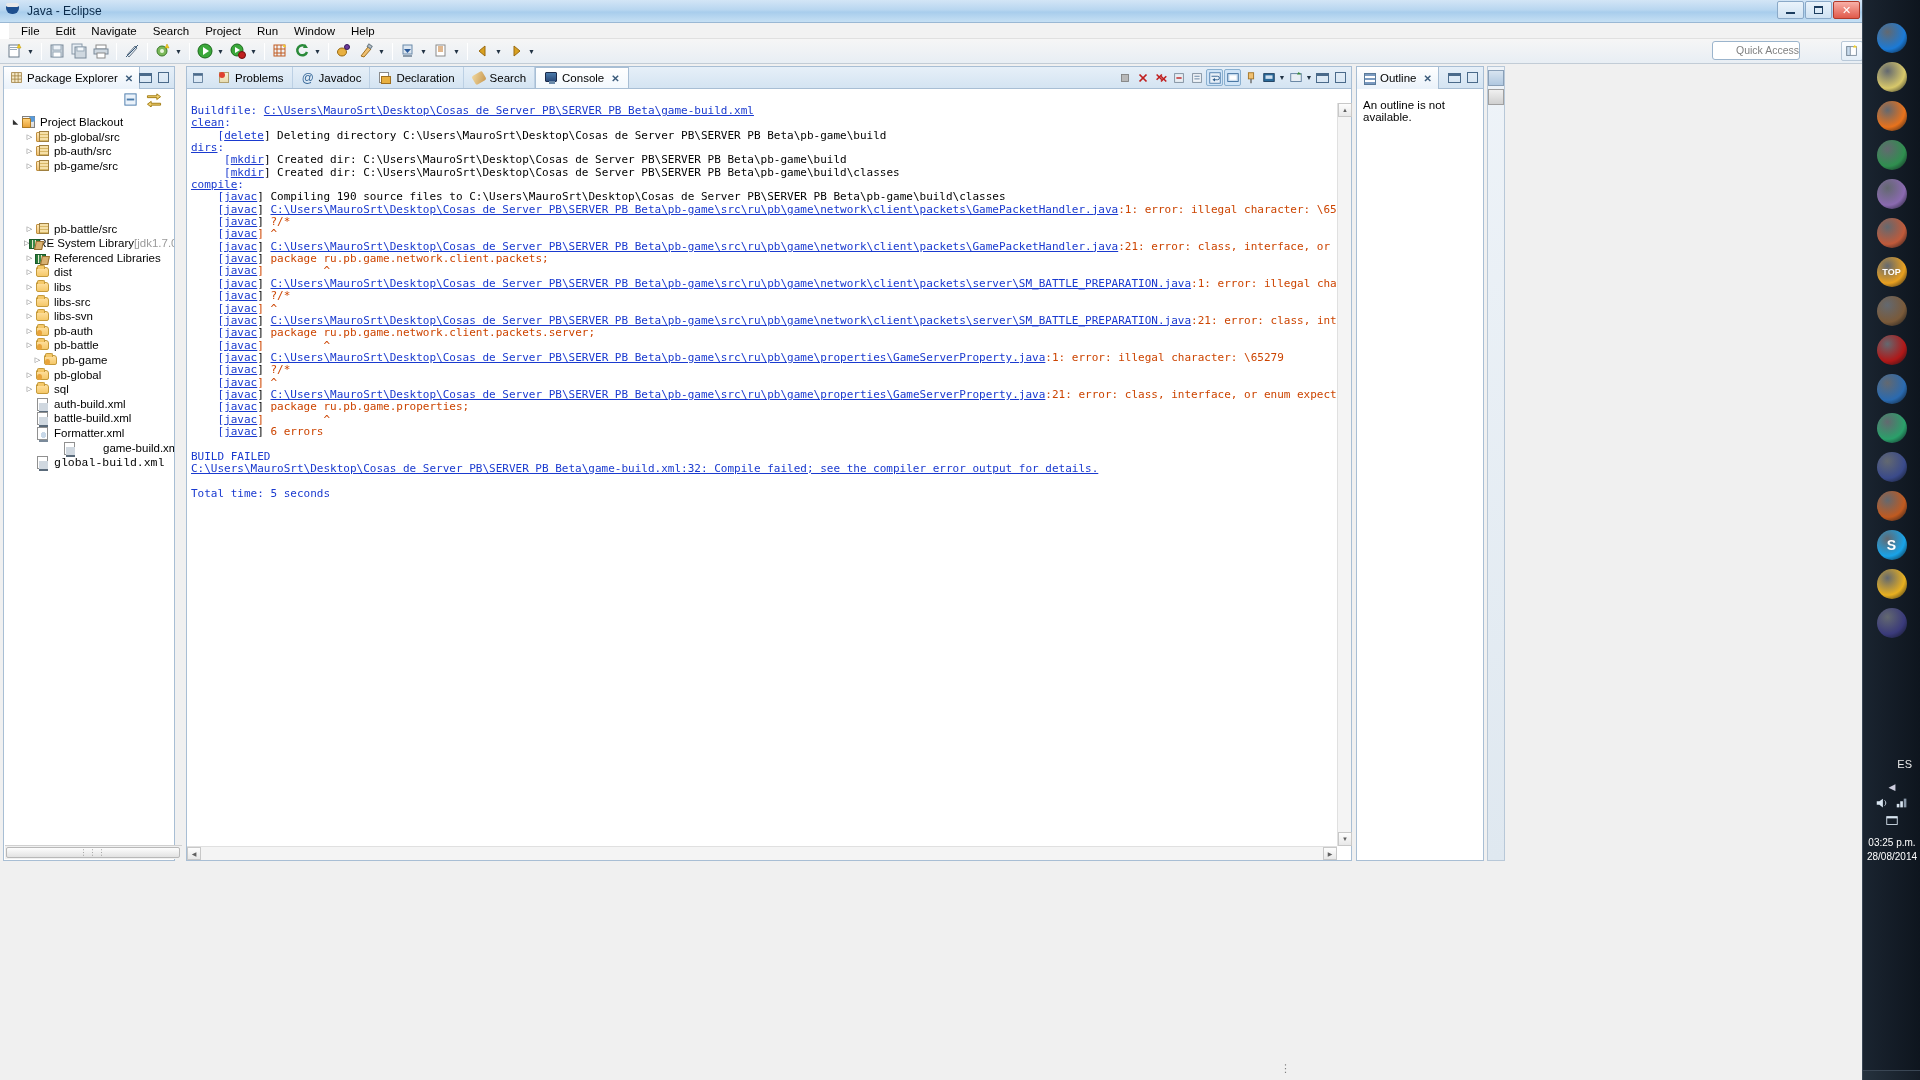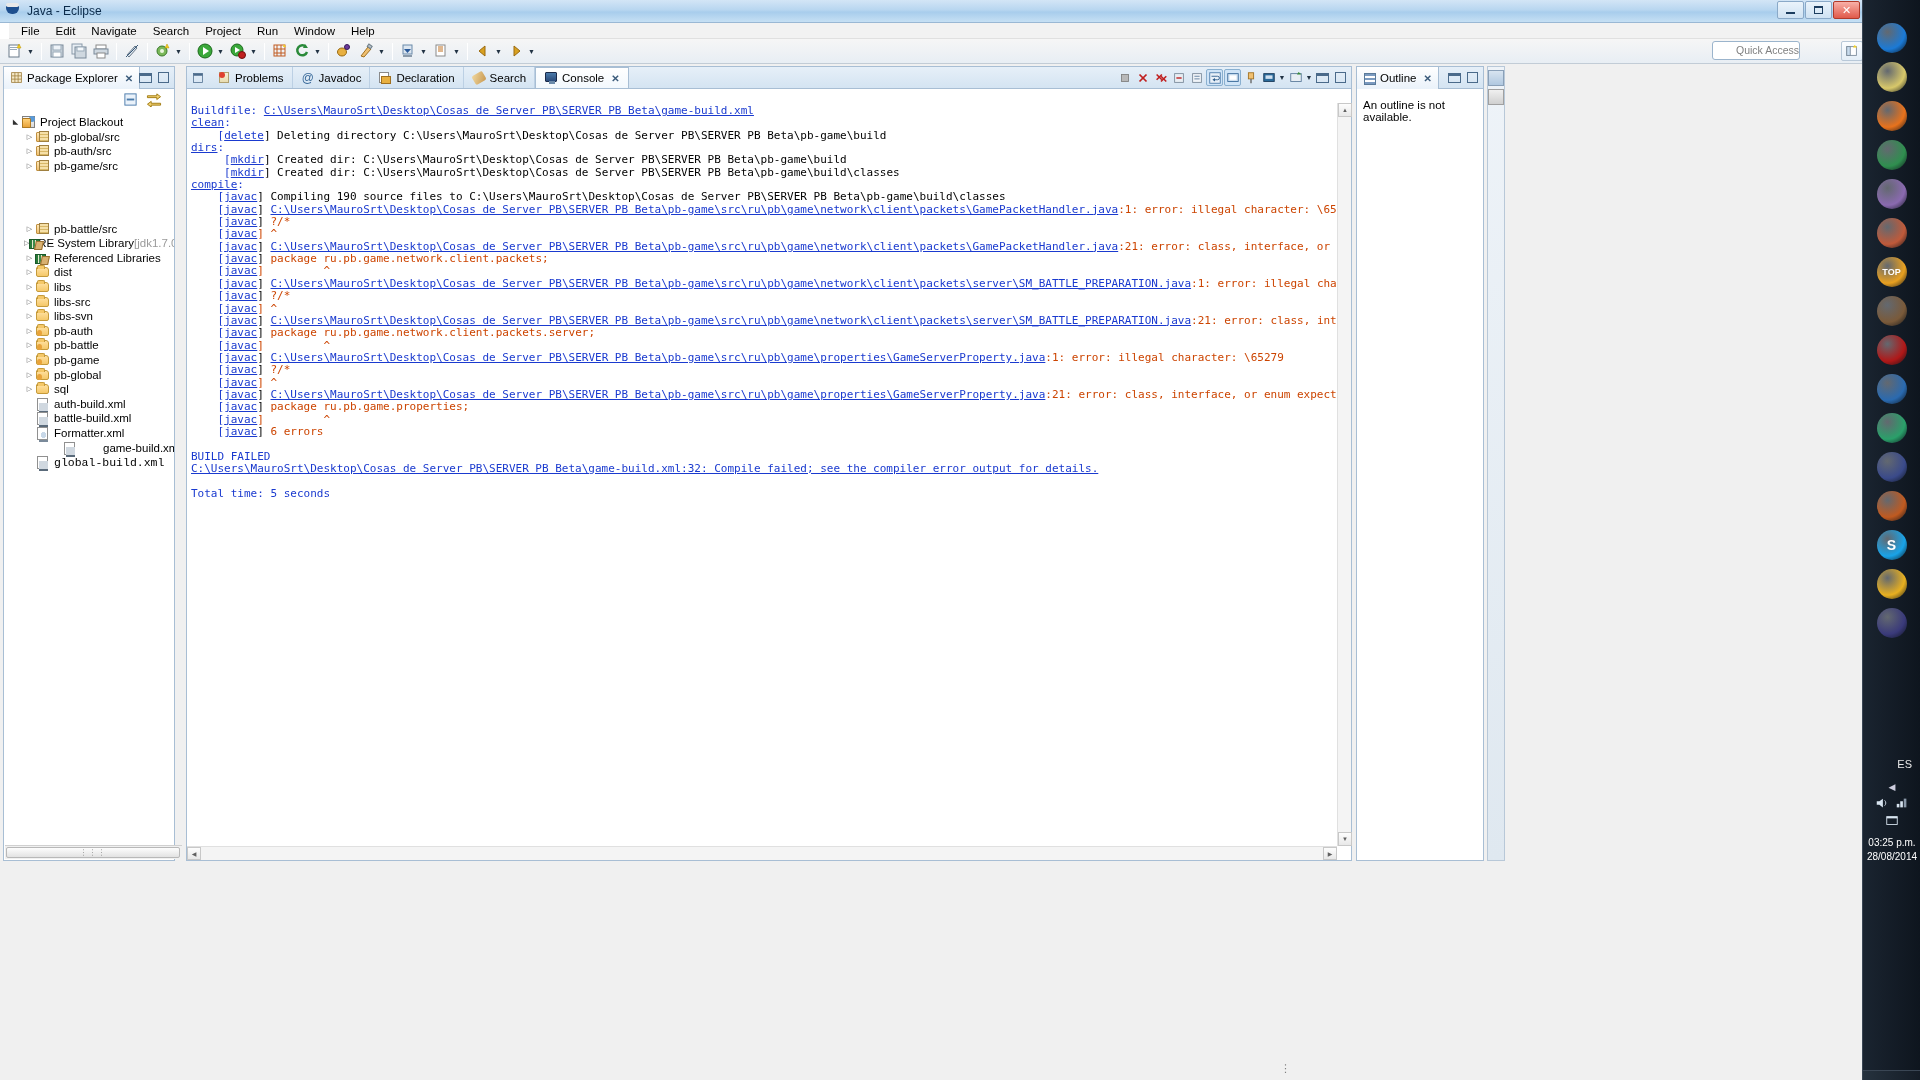--- a/index.html
+++ b/index.html
@@ -699,21 +699,21 @@
             </span>
             <span class="tlabel">pb-auth</span>
           </div>
           <div class="tnode" style="padding-left: 20px;">
             <span class="tarrow">▷</span>
             <span class="ticon">
               <i class="ic-folder-j"></i>
             </span>
             <span class="tlabel">pb-battle</span>
           </div>
-          <div class="tnode" style="padding-left: 20px;">
+          <div class="tnode" style="padding-left: 28px;">
             <span class="tarrow">▷</span>
             <span class="ticon">
               <i class="ic-folder-j"></i>
             </span>
             <span class="tlabel">pb-game</span>
           </div>
           <div class="tnode" style="padding-left: 20px;">
             <span class="tarrow">▷</span>
             <span class="ticon">
               <i class="ic-folder-j"></i>

